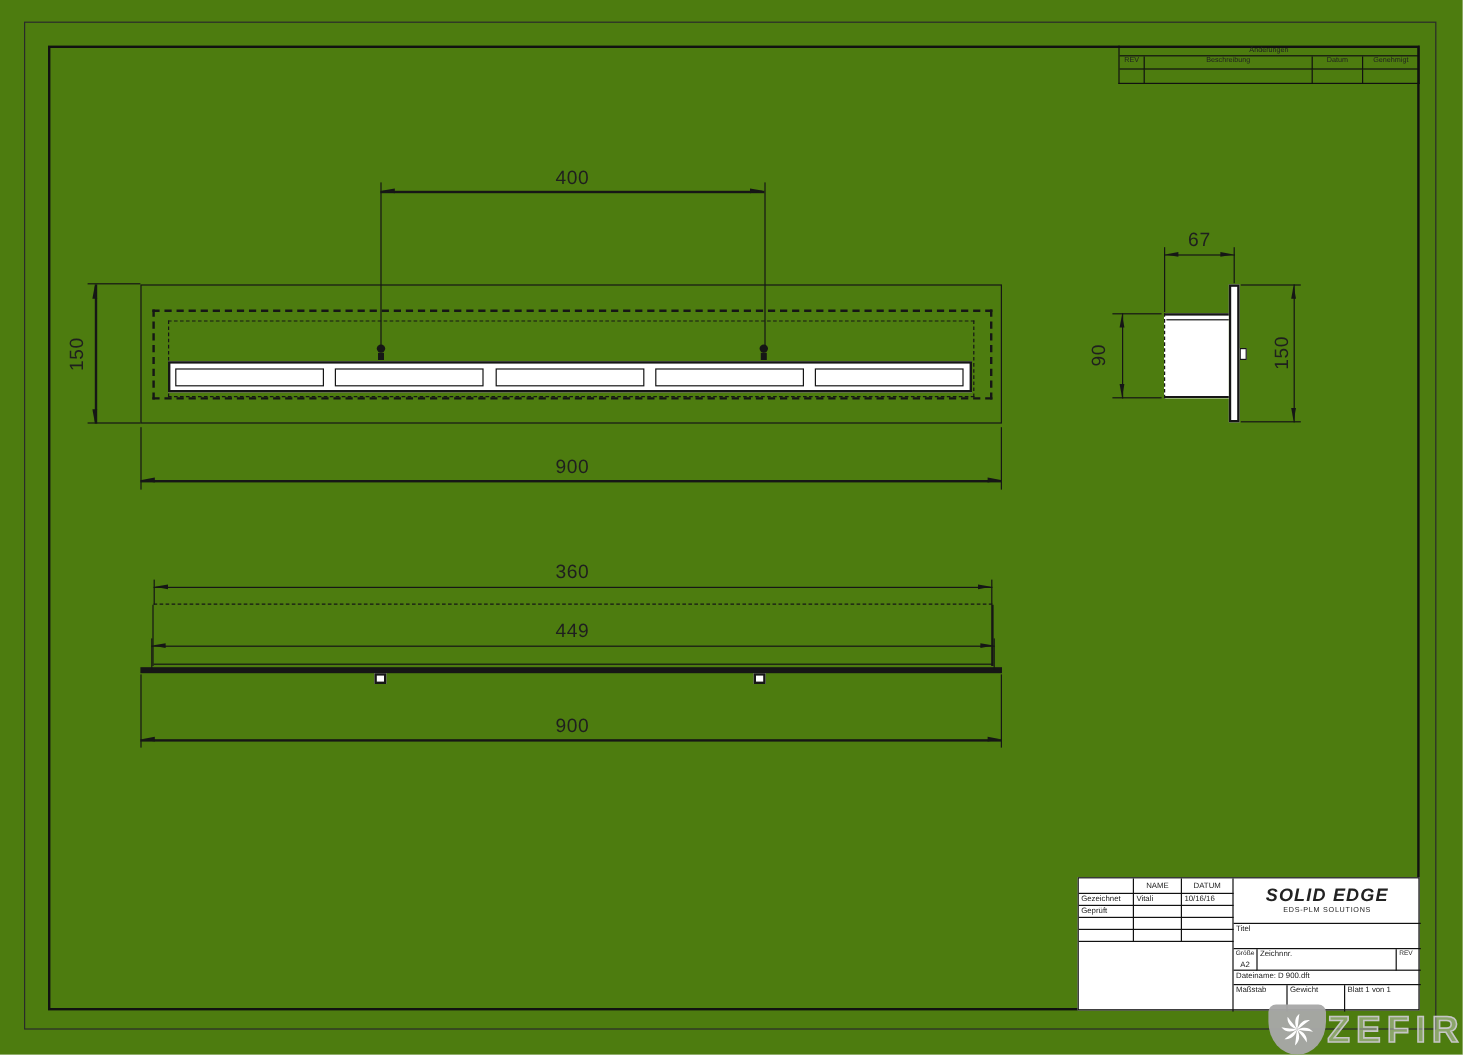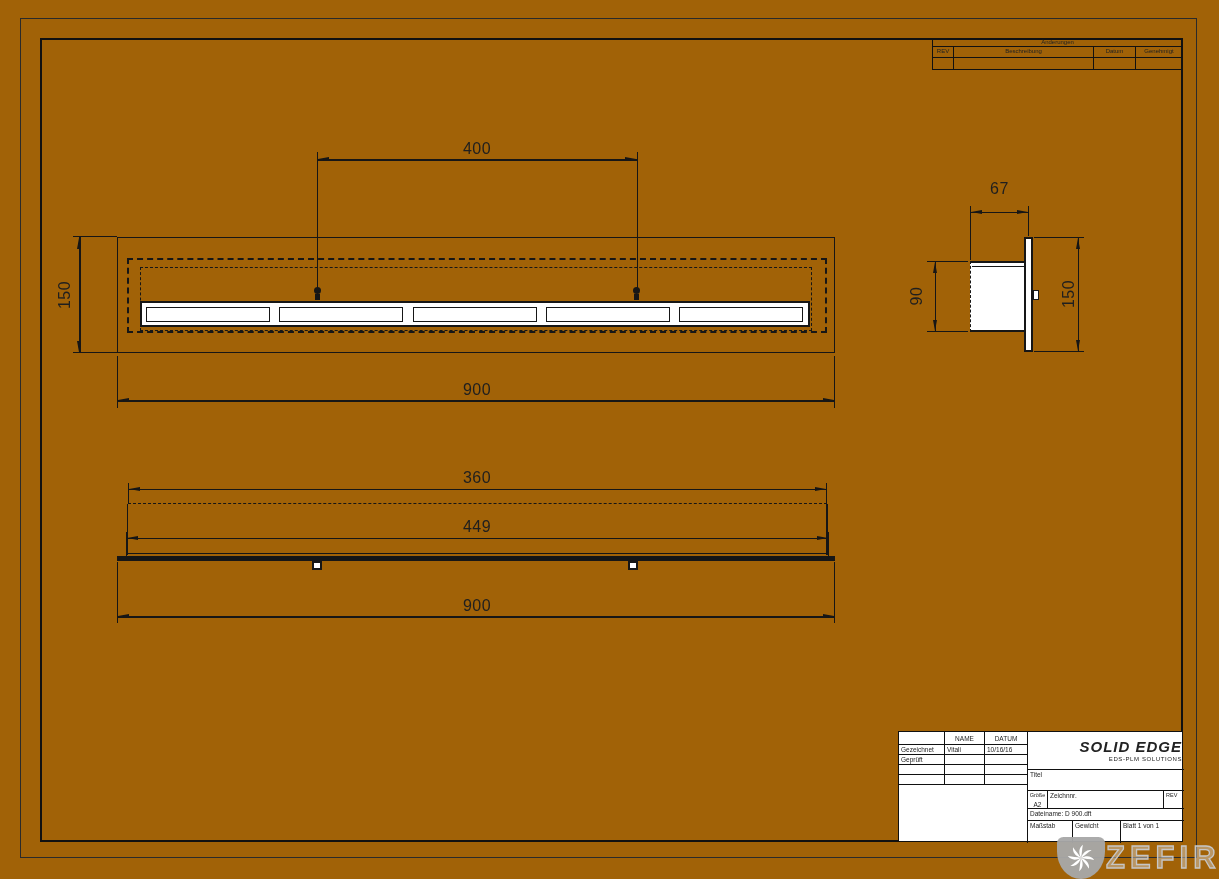--- a/index.html
+++ b/index.html
@@ -1,18 +1,18 @@
 <!DOCTYPE html>
 <html><head>
 <meta charset="utf-8">
 <style>
   * { box-sizing: border-box; margin: 0; padding: 0; }
   html,body { background:#ffffff; }
   body { font-family: "Liberation Sans", sans-serif; color:#1a1a1a; }
-  #canvas { position:relative; width:1219px; height:879px; background:#a16207; overflow:hidden; }
+  #canvas { position:relative; width:1219px; height:879px; background:#4d7c0f; overflow:hidden; }
   .abs { position:absolute; }
   .ln { position:absolute; background:#161616; }
   .frame { position:absolute; border:1px solid #2a2a2a; }
   .frame2 { position:absolute; border:2px solid #111; }
   .dimtxt { position:absolute; font-size:16px; color:#1f1f1f; text-align:center; letter-spacing:0.5px; }
   .vtxt { transform:rotate(-90deg); transform-origin:center; }
   .arr { position:absolute; width:0; height:0; }
   .aL { border-top:2.6px solid transparent; border-bottom:2.6px solid transparent; border-right:11px solid #161616; }
   .aR { border-top:2.6px solid transparent; border-bottom:2.6px solid transparent; border-left:11px solid #161616; }
   .aU { border-left:2.6px solid transparent; border-right:2.6px solid transparent; border-bottom:11px solid #161616; }
@@ -97,21 +97,21 @@
   <div class="abs" style="left:1024px;top:237px;width:9px;height:115px;border:2.2px solid #161616;background:#fff;"></div>
   <div class="abs" style="left:970px;top:261px;width:54px;height:71px;border-top:2px solid #161616;border-bottom:2px solid #161616;border-left:1.6px dashed #161616;background:#fff;"></div>
   <div class="ln" style="left:972px;top:265.6px;width:52px;height:1.2px;"></div>
   <div class="abs" style="left:1033px;top:290px;width:6px;height:10px;border:1.6px solid #161616;background:#fff;"></div>
 
   <div class="ln" style="left:969.6px;top:206px;width:1.1px;height:54px;"></div>
   <div class="ln" style="left:1028.4px;top:206px;width:1.1px;height:30px;"></div>
   <div class="ln" style="left:970px;top:212px;width:59px;height:1.1px;"></div>
   <div class="arr aL" style="left:971px;top:210px;"></div>
   <div class="arr aR" style="left:1017px;top:210px;"></div>
-  <div class="dimtxt" style="left:970px;top:180px;width:59px;">67</div>
+  <div class="dimtxt" style="left:970px;top:192px;width:59px;">67</div>
 
   <div class="ln" style="left:927px;top:260.5px;width:41px;height:1.1px;"></div>
   <div class="ln" style="left:927px;top:330.9px;width:41px;height:1.1px;"></div>
   <div class="ln" style="left:934.5px;top:261px;width:1.1px;height:71px;"></div>
   <div class="arr aU" style="left:932.5px;top:262px;"></div>
   <div class="arr aD" style="left:932.5px;top:320px;"></div>
   <div class="dimtxt vtxt" style="left:896px;top:288px;width:40px;height:16px;">90</div>
 
   <div class="ln" style="left:1034px;top:236.5px;width:50px;height:1.1px;"></div>
   <div class="ln" style="left:1034px;top:351px;width:50px;height:1.1px;"></div>
@@ -164,21 +164,21 @@
     <div class="tcell" style="left:86px;top:23px;width:43px;height:10px;"></div>
 
     <div class="tcell" style="left:0;top:33px;width:46px;height:10px;"></div>
     <div class="tcell" style="left:46px;top:33px;width:40px;height:10px;"></div>
     <div class="tcell" style="left:86px;top:33px;width:43px;height:10px;"></div>
     <div class="tcell" style="left:0;top:43px;width:46px;height:10px;"></div>
     <div class="tcell" style="left:46px;top:43px;width:40px;height:10px;"></div>
     <div class="tcell" style="left:86px;top:43px;width:43px;height:10px;"></div>
     <div class="tcell noB" style="left:0;top:53px;width:129px;height:58px;"></div>
 
-    <div class="tcell noR" style="left:129px;top:0;width:156px;height:38px;text-align:right;">
+    <div class="tcell noR" style="left:129px;top:0;width:156px;height:38px;text-align:center;">
       <div style="font-size:15px;font-style:italic;font-weight:600;letter-spacing:1px;margin-top:5px;">SOLID EDGE</div>
       <div style="font-size:6px;letter-spacing:0.6px;margin-top:1px;">EDS-PLM SOLUTIONS</div>
     </div>
     <div class="tcell noR" style="left:129px;top:38px;width:156px;height:21px;">Titel</div>
 
     <div class="tcell ctr" style="left:129px;top:59px;width:20px;height:18px;font-size:5.5px;line-height:1.4;">
       <div>Größe</div>
       <div style="font-size:6.5px;">A2</div>
     </div>
     <div class="tcell" style="left:149px;top:59px;width:116px;height:18px;">Zeichnnr.</div>

